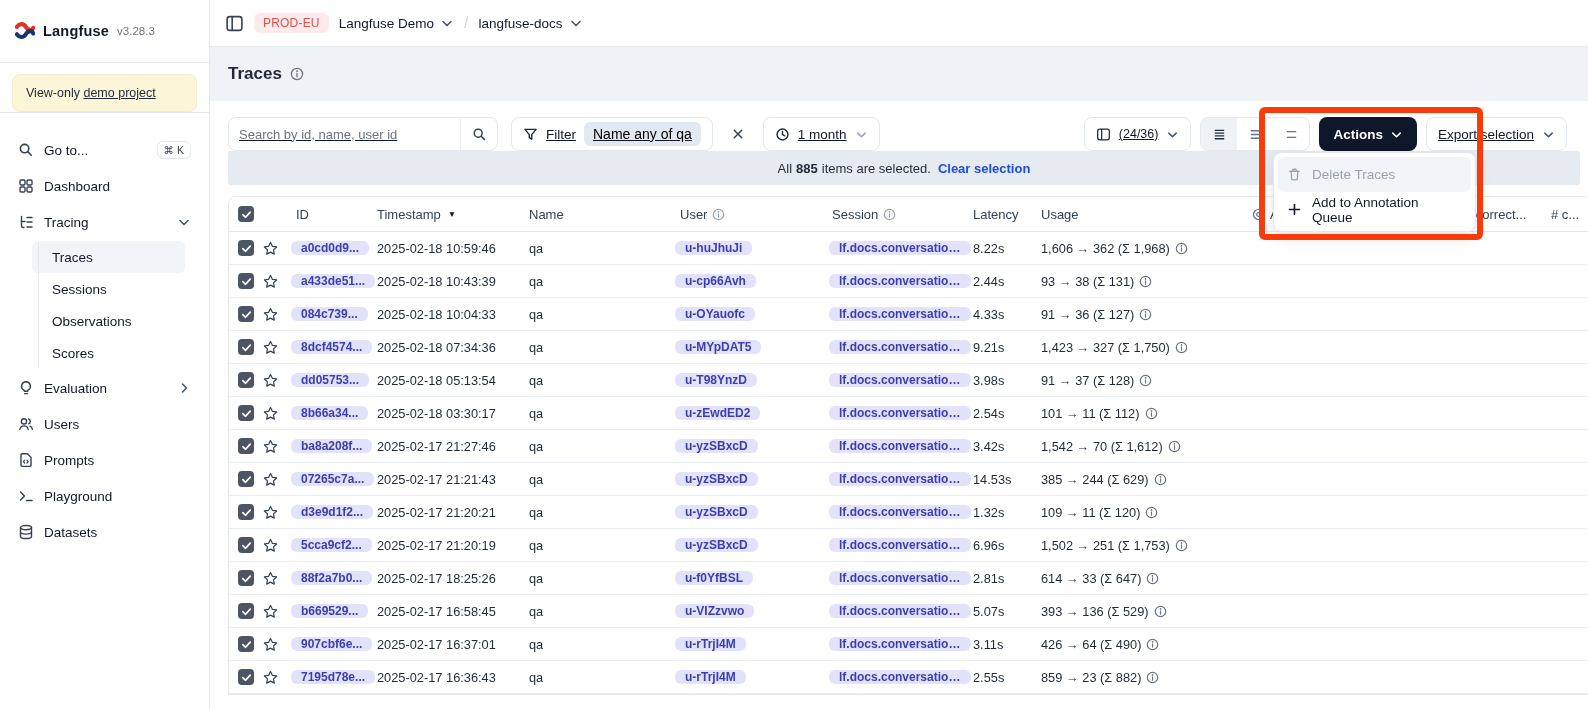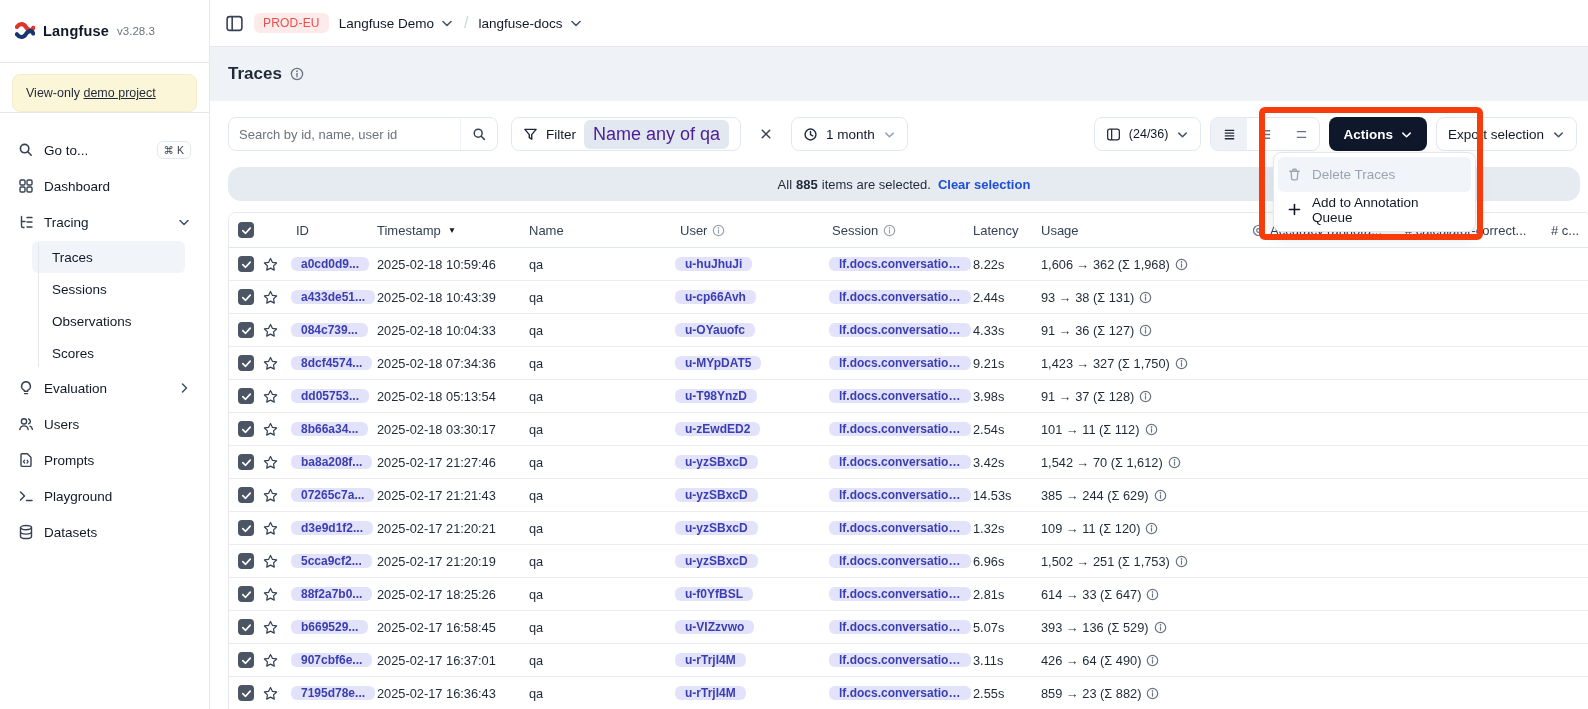--- a/index.html
+++ b/index.html
@@ -35,38 +35,38 @@
   .topbar { height:47px; flex:none; border-bottom:1px solid #e5e7eb; display:flex; align-items:center; gap:10px; padding:8px 15px; background:#fff; }
   .env-chip { background:#fdeaea; color:#e8504a; font-size:12px; font-weight:500; padding:3px 9px; border-radius:6px; letter-spacing:.2px; }
   .crumb { font-size:13.5px; font-weight:500; color:#111827; display:flex; align-items:center; gap:6px; cursor:pointer; }
   .crumb-slash { color:#cbd5e1; font-size:16px; }
   .pageband { height:54px; flex:none; background:#eff2f6; display:flex; align-items:center; gap:8px; padding:0 18px; }
   .page-title { font-size:17px; font-weight:700; color:#1f2937; }
 
   .content { flex:1; padding:16px 0 0 18px; position:relative; min-width:0; }
 
   
-  .toolbar { display:flex; justify-content:space-between; align-items:flex-end; margin-right:11px; }
+  .toolbar { display:flex; justify-content:space-between; align-items:flex-end; margin-right:21px;text-decoration:underline; }
   .tb-left, .tb-right { display:flex; align-items:center; }
   .tb-left { gap:13px; }
   .tb-right { gap:9px; }
   .searchbox { width:270px; height:34px; border:1px solid #e2e8f0; border-radius:8px; display:flex; align-items:center; overflow:hidden; background:#fff; }
   .searchbox input { flex:1; border:0; outline:0; padding:0 10px; font-size:13px; color:#111827; font-family:inherit; background:transparent; }
   .searchbox input::placeholder { color:#6b7280; }
   .search-btn { width:37px; height:100%; display:flex; align-items:center; justify-content:center; border-left:1px solid #eef2f6; cursor:pointer; }
   .btn { height:34px; border:1px solid #e2e8f0; border-radius:8px; background:#fff; display:flex; align-items:center; gap:8px; padding:10px 11px; font-size:13.5px; color:#111827; cursor:pointer; white-space:nowrap; }
-  .chip { background:#e2e8f0; border-radius:6px; padding:4px 9px; font-size:18px; color:#4c1d95; }
+  .chip { background:#e2e8f0; border-radius:6px; padding:4px 9px; font-size:14px; color:#000000; }
   .icon-x { display:flex; align-items:center; justify-content:center; width:24px; height:24px; cursor:pointer; }
   .seg-group { height:34px; border:1px solid #e2e8f0; border-radius:8px; display:flex; overflow:hidden; background:#fff; }
   .seg { width:36px; height:100%; display:flex; align-items:center; justify-content:center; cursor:pointer; }
   .seg.active { background:#eef2f6; }
   .btn-dark { height:34px; border-radius:8px; background:#0f172a; color:#fff; display:flex; align-items:center; gap:7px; padding:0 14px; font-size:13.5px; font-weight:600; cursor:pointer; }
 
   
-  .sel-banner { margin-top:16px; width:1352px; height:34px; background:#e6ebf2; border-radius:13px; display:flex; align-items:center; justify-content:center; gap:4px; font-size:13px; color:#1f2937; }
+  .sel-banner { width:1352px; height:34px; background:#e6ebf2; border-radius:3px; display:flex; align-items:center; justify-content:center; gap:4px; font-size:13px; color:#1f2937; }
   .sel-banner b { font-weight:700; }
   .sel-clear { color:#1d4ed8; font-weight:700; cursor:pointer; margin-left:3px; }
 
   
   .table { margin-top:11px; width:1364px; border:1px solid #e5e7eb; border-radius:8px 8px 0 0; overflow:hidden; background:#fff; }
   .trow { display:flex; align-items:center; height:33px; border-bottom:1px solid #e9edf2; background:#fff; }
   .trow.head { height:35px; border-bottom:1px solid #e2e8f0; }
   .c { flex:none; display:flex; align-items:center; gap:5px; white-space:nowrap; overflow:hidden; font-size:12.8px; color:#1f2937; }
   .head .c { font-size:13px; color:#334155; font-weight:500; }
   .c-check { width:34px; padding-left:9px; }

